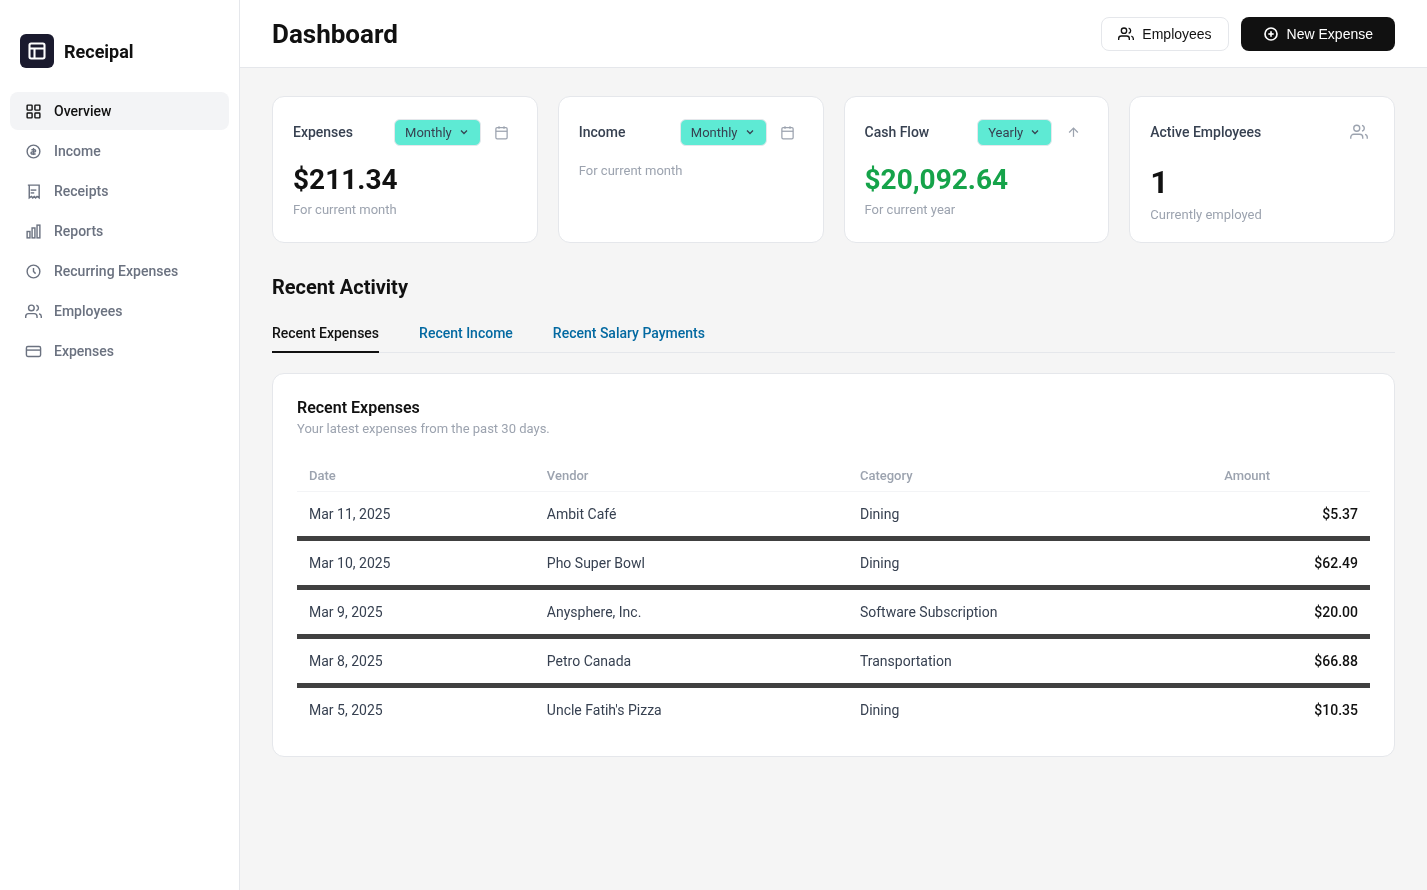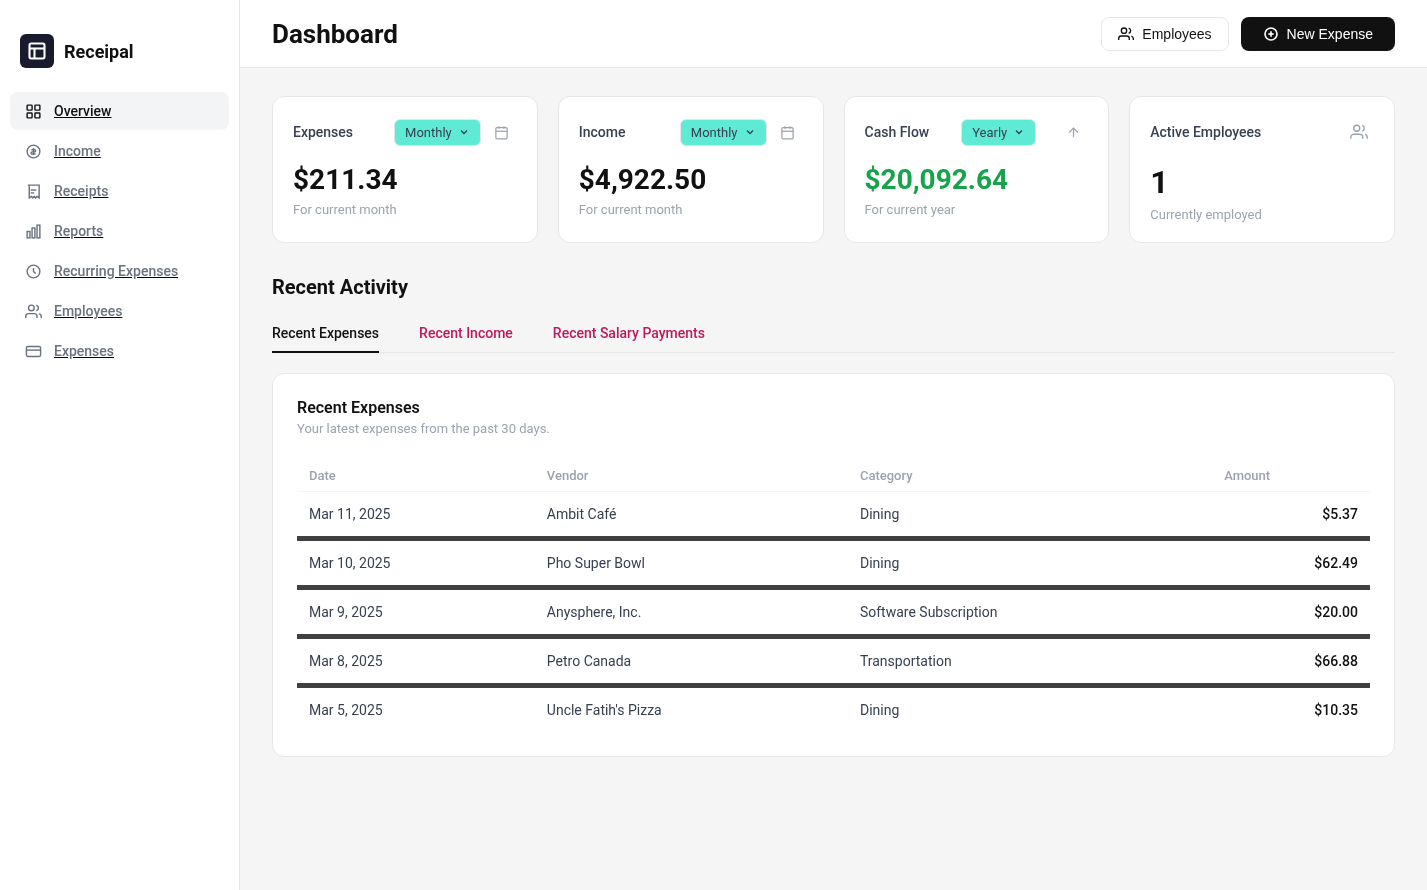--- a/index.html
+++ b/index.html
@@ -3,21 +3,21 @@
   <meta charset="utf-8">
   <style>
     * { box-sizing: border-box; margin: 0; padding: 0; }
     body { font-family: -apple-system, BlinkMacSystemFont, 'Segoe UI', Roboto, sans-serif; background: #f5f5f5; display: flex; height: 890px; width: 1427px; overflow: hidden; }
 
     
     .sidebar { width: 240px; background: #ffffff; border-right: 1px solid #e5e7eb; display: flex; flex-direction: column; padding: 26px 0; flex-shrink: 0; }
     .sidebar-logo { display: flex; align-items: center; gap: 10px; padding: 8px 20px 24px; }
     .logo-icon { width: 34px; height: 34px; background: #1a1a2e; border-radius: 6px; display: flex; align-items: center; justify-content: center; color: white; font-size: 18px; font-weight: bold; }
     .logo-text { font-size: 18px; font-weight: 700; color: #111; }
-    .sidebar-nav { display: flex; flex-direction: column; gap: 2px; padding: 0 10px; text-decoration: underline; }
+    .sidebar-nav { display: flex; flex-direction: column; gap: 2px; padding: 0 10px; }
     .sidebar-item { display: flex; align-items: center; gap: 12px; padding: 10px 14px; border-radius: 8px; cursor: pointer; color: #6b7280; font-size: 14px; font-weight: 500; }
     .sidebar-item.active { background: #f3f4f6; color: #111; }
     .sidebar-icon { width: 18px; height: 18px; display: flex; align-items: center; justify-content: center; flex-shrink: 0; }
 
     
     .main { flex: 1; display: flex; flex-direction: column; overflow: hidden; }
     .topbar { background: #ffffff; border-bottom: 1px solid #e5e7eb; padding: 0 32px; height: 68px; display: flex; align-items: center; justify-content: space-between; }
     .page-title { font-size: 26px; font-weight: 700; color: #111; }
     .topbar-actions { display: flex; align-items: center; gap: 12px; }
     .employees-btn { display: flex; align-items: center; gap: 8px; padding: 8px 16px; border: 1px solid #e5e7eb; border-radius: 8px; background: white; cursor: pointer; font-size: 14px; color: #111; font-weight: 500; }
@@ -33,21 +33,21 @@
     .stat-dropdown { display: flex; align-items: center; gap: 6px; padding: 5px 10px; border: 1px solid #e5e7eb; border-radius: 6px; cursor: pointer; font-size: 13px; color: #374151; background: #5eead4; }
     .stat-icon-btn { width: 30px; height: 30px; display: flex; align-items: center; justify-content: center; color: #9ca3af; cursor: pointer; }
     .stat-value { font-size: 28px; font-weight: 700; color: #111; margin-bottom: 6px; }
     .stat-value.green { color: #16a34a; }
     .stat-sublabel { font-size: 13px; color: #9ca3af; }
     .stat-employees-value { font-size: 32px; font-weight: 700; color: #111; margin-bottom: 6px; }
 
     
     .section-title { font-size: 20px; font-weight: 700; color: #111; margin-bottom: 16px; }
     .tabs { display: flex; border-bottom: 1px solid #e5e7eb; margin-bottom: 20px; }
-    .tab { padding: 10px 0; margin-right: 40px; font-size: 14px; font-weight: 500; color: #be185d; cursor: pointer; border-bottom: 2px solid transparent; margin-bottom: -1px; }
+    .tab { padding: 10px 0; margin-right: 40px; font-size: 14px; font-weight: 500; color: #0369a1; cursor: pointer; border-bottom: 2px solid transparent; margin-bottom: -1px; }
     .tab.active { color: #111; border-bottom: 2px solid #111; }
 
     
     .table-card { background: white; border-radius: 12px; border: 1px solid #e5e7eb; padding: 24px; }
     .table-card-title { font-size: 16px; font-weight: 600; color: #111; margin-bottom: 4px; }
     .table-card-sub { font-size: 13px; color: #9ca3af; margin-bottom: 24px; }
     .expense-table { width: 100%; border-collapse: collapse; }
     .expense-table th { text-align: left; font-size: 13px; color: #9ca3af; font-weight: 500; padding: 8px 12px; border-bottom: 1px solid #f3f4f6; }
     .expense-table th.amount { text-align: left; }
     .expense-table td { padding: 14px 12px; font-size: 14px; color: #374151; border-bottom: 5px solid #404040; }
@@ -217,28 +217,27 @@
             <div class="stat-icon-btn">
               <svg width="15" height="15" viewBox="0 0 24 24" fill="none" stroke="currentColor" stroke-width="2">
                   <rect x="3" y="4" width="18" height="18" rx="2"></rect>
                   <line x1="3" y1="10" x2="21" y2="10"></line>
                   <line x1="8" y1="2" x2="8" y2="6"></line>
                   <line x1="16" y1="2" x2="16" y2="6"></line>
                 </svg>
             </div>
           </div>
         </div>
-        <div class="stat-value">$4,922.50</div>
         <div class="stat-sublabel">For current month</div>
       </div>
 
       <div class="stat-card">
         <div class="stat-card-header">
           <span class="stat-label">Cash Flow</span>
-          <div style="display:flex;align-items:center;gap:22px;">
+          <div style="display:flex;align-items:center;gap:6px;">
             <div class="stat-dropdown">
               <span>Yearly</span>
               <svg width="12" height="12" viewBox="0 0 24 24" fill="none" stroke="currentColor" stroke-width="2.5">
                   <polyline points="6 9 12 15 18 9"></polyline>
                 </svg>
             </div>
             <div class="stat-icon-btn">
               <svg width="15" height="15" viewBox="0 0 24 24" fill="none" stroke="currentColor" stroke-width="2">
                   <line x1="12" y1="5" x2="12" y2="19"></line>
                   <polyline points="5 12 12 5 19 12"></polyline>

